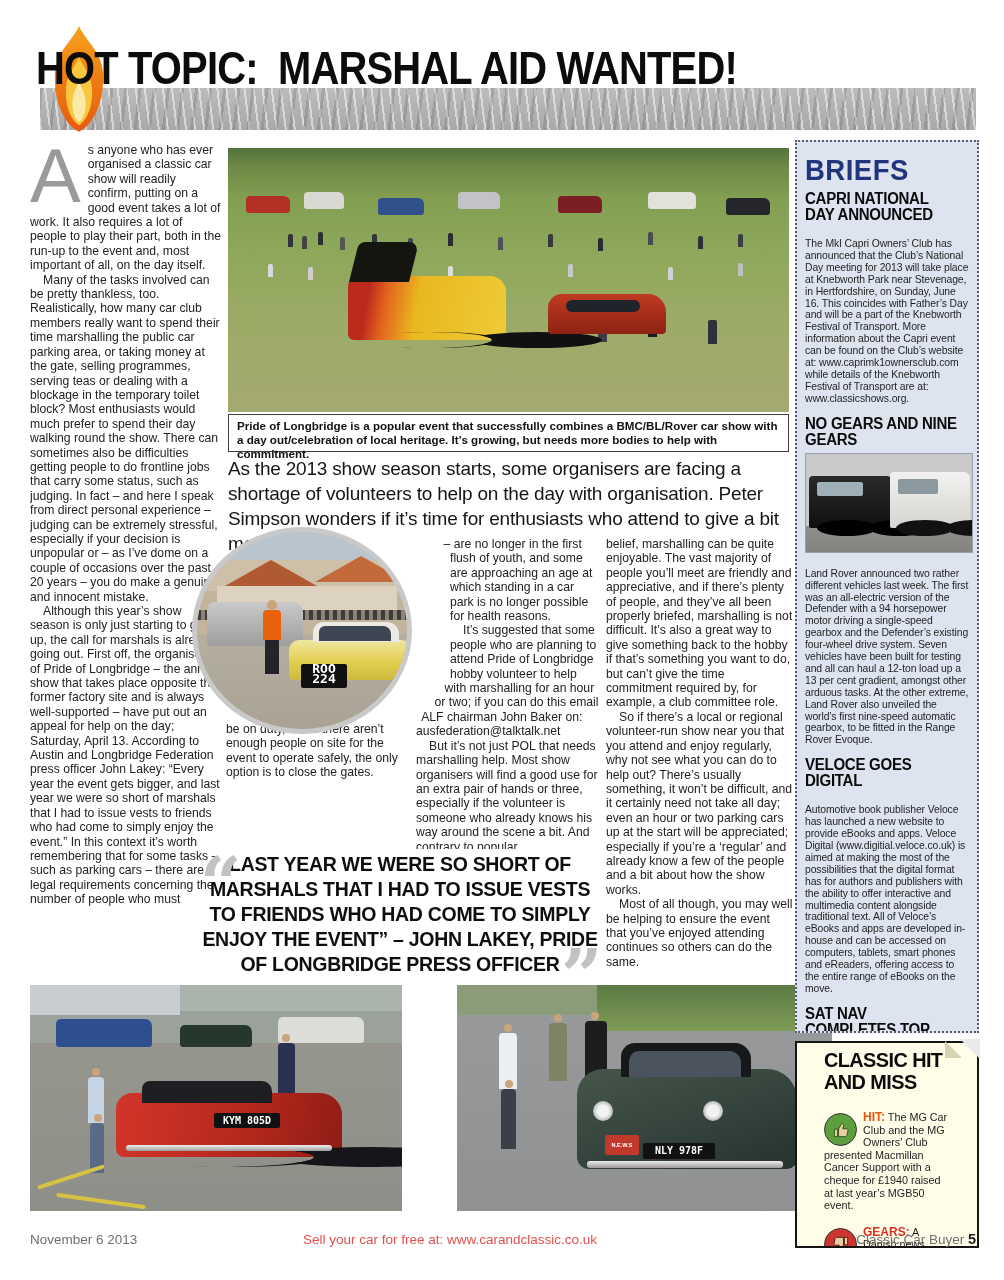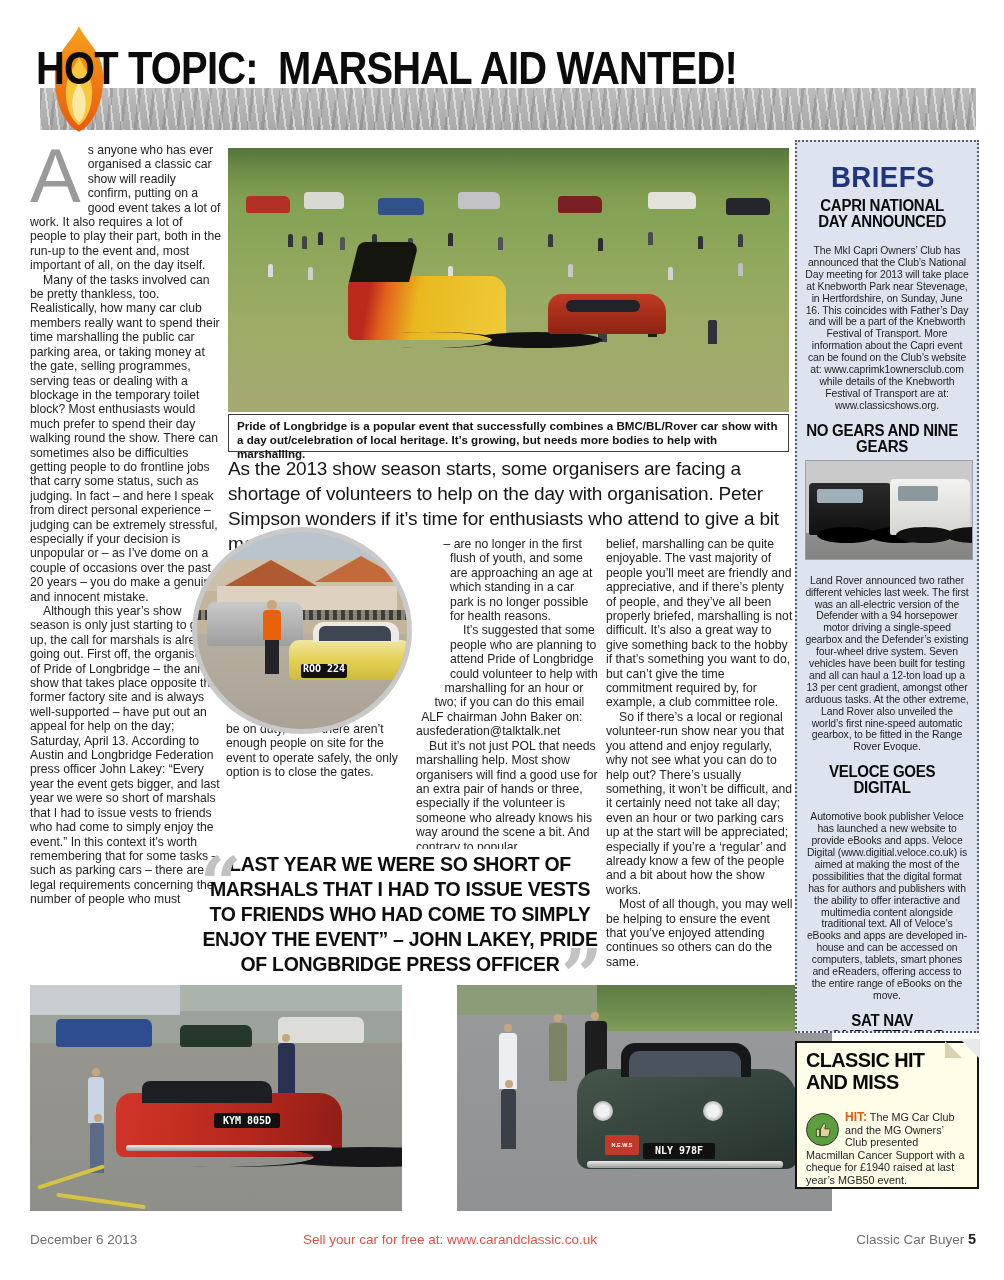--- a/index.html
+++ b/index.html
@@ -56,21 +56,21 @@
   .ov-fence{position:absolute;left:0;top:78px;width:100%;height:10px;background:repeating-linear-gradient(90deg,#3c3c3c 0 4px,#8a8376 4px 8px);}
   .ov-silver{position:absolute;left:10px;top:70px;width:96px;height:44px;background:linear-gradient(#c9c9c9,#9e9e9e);border-radius:8px 10px 4px 4px;}
   .ov-marshal{position:absolute;left:66px;top:78px;width:18px;height:30px;background:#e8620c;border-radius:4px 4px 0 0;}
   .ov-marshal:before{content:"";position:absolute;left:4px;top:-10px;width:10px;height:10px;border-radius:50%;background:#caa57c;}
   .ov-marshal:after{content:"";position:absolute;left:2px;top:30px;width:14px;height:34px;background:#23242a;}
   .ov-car{position:absolute;left:92px;top:108px;width:124px;height:40px;background:linear-gradient(#efe6a0,#e3cf4e 55%,#cdb93e);border-radius:10px 12px 5px 5px;}
   .ov-car:before{content:"";position:absolute;left:24px;top:-18px;width:86px;height:20px;background:#eceae2;border-radius:10px 12px 0 0;}
   .ov-car:after{content:"";position:absolute;left:30px;top:-14px;width:72px;height:15px;background:#3d4652;border-radius:6px 8px 0 0;}
   .plate{position:absolute;background:#111;color:#fff;font-weight:bold;text-align:center;border-radius:2px;
          font-family:"DejaVu Sans Mono",monospace;}
-  .ov-plate{left:104px;top:132px;width:46px;height:14px;font-size:10px;line-height:10px;}
+  .ov-plate{left:104px;top:132px;width:46px;height:24px;font-size:13px;line-height:10px;}
 
   
   .pullquote{left:196px;top:852px;width:408px;height:132px;text-align:center;font-weight:bold;
              font-size:19.5px;line-height:25px;color:#0e0e0e;letter-spacing:-.3px;}
   .bigq{position:absolute;font-size:72px;line-height:40px;color:#c2c2c2;font-weight:bold;font-family:"DejaVu Serif",serif;}
   .bq-open{left:4px;top:12px;}
   .bq-close{right:2px;bottom:-12px;}
 
   
   .photoL{left:30px;top:985px;width:372px;height:226px;overflow:hidden;
@@ -91,37 +91,37 @@
   .br-car:before{content:"";position:absolute;left:44px;top:-26px;width:130px;height:34px;background:#17181a;border-radius:14px 16px 0 0;}
   .br-car:after{content:"";position:absolute;left:52px;top:-18px;width:112px;height:26px;background:#4b545e;border-radius:10px 12px 0 0;}
   .br-light{position:absolute;width:20px;height:20px;border-radius:50%;background:radial-gradient(#f2f2f2 40%,#b9b9b9 70%,#666);}
   .br-plate{left:186px;top:158px;width:72px;height:16px;font-size:10px;line-height:16px;}
   .br-rally{position:absolute;left:148px;top:150px;width:34px;height:20px;background:#c0392b;border-radius:2px;
             color:#fff;font-size:5.5px;line-height:20px;text-align:center;font-weight:bold;}
   .br-bumper{position:absolute;left:130px;top:176px;width:196px;height:7px;background:linear-gradient(#ededed,#9a9a9a);border-radius:3px;}
 
   
   .briefs{left:795px;top:140px;width:184px;height:893px;background:#dde3ef;border:2px dotted #565b6e;
-          box-sizing:border-box;padding:20px 8px 6px;overflow:hidden;text-align:center;}
+          box-sizing:border-box;padding:13px 8px 6px;overflow:hidden;}
   .briefs-title{color:#21357d;font-size:29px;font-weight:bold;letter-spacing:.5px;line-height:30px;transform:scaleX(.95);transform-origin:left;}
   .bheading{font-size:16px;font-weight:bold;color:#0b0b0b;line-height:16px;margin-top:11px;
             letter-spacing:-.3px;transform:scaleX(.94);transform-origin:left;}
   .bbody{font-size:10.4px;line-height:11.9px;color:#1f1f1f;margin-top:15px;letter-spacing:-.1px;}
   .lrphoto{width:166px;height:98px;margin:5px 0 4px;position:relative;overflow:hidden;
      background:linear-gradient(180deg,#cacaca 0 72px,#8e8e8a 72px,#83837f 100%);border:1px solid #9aa0b0;}
   .lr-black{position:absolute;left:3px;top:22px;width:84px;height:52px;background:linear-gradient(#2a2a2a,#101010);border-radius:4px 6px 2px 2px;}
   .lr-black:before{content:"";position:absolute;left:8px;top:6px;width:46px;height:14px;background:#9fb0b8;border-radius:2px;}
   .lr-black:after{content:"";position:absolute;left:8px;bottom:-8px;width:60px;height:16px;box-shadow:0 0 0 #000,52px 0 0 #000;background:#000;border-radius:50%;}
   .lr-white{position:absolute;left:84px;top:18px;width:80px;height:56px;background:linear-gradient(#f2f2f0,#d4d4d0);border-radius:4px 6px 2px 2px;}
   .lr-white:before{content:"";position:absolute;left:8px;top:7px;width:40px;height:15px;background:#8b989e;border-radius:2px;}
   .lr-white:after{content:"";position:absolute;left:6px;bottom:-8px;width:58px;height:16px;box-shadow:0 0 0 #111,50px 0 0 #111;background:#111;border-radius:50%;}
 
   
-  .hitmiss{left:795px;top:1041px;width:184px;height:148px;background:#fffce8;border:2px solid #141414;
-           box-sizing:border-box;padding:6px 9px;overflow:hidden;}
+  .hitmiss{left:795px;top:1041px;width:184px;height:207px;background:#fffce8;border:2px solid #141414;
+           box-sizing:border-box;padding:6px 27px;overflow:hidden;}
   .fold{left:960px;top:1039px;width:0;height:0;border-top:20px solid #e9e9e9;border-left:20px solid transparent;z-index:5;}
   .fold2{left:945px;top:1041px;width:0;height:0;border-bottom:17px solid #d8d2b2;border-right:17px solid transparent;z-index:6;}
   .hm-title{font-size:20.5px;font-weight:bold;color:#0a0a0a;letter-spacing:-.6px;line-height:22px;transform:scaleX(.97);transform-origin:left;}
   .hm-item{margin-top:18px;font-size:10.8px;line-height:12.6px;color:#1e1e1e;}
   .hm-icon{float:left;width:33px;height:33px;border-radius:50%;margin:2px 6px 2px 0;display:flex;align-items:center;justify-content:center;border:1px solid #333;box-sizing:border-box;}
   .hm-hit{background:#5d9e3f;}
   .hm-miss{background:#cc3530;}
   .hm-label{font-weight:bold;font-size:12px;}
   .lab-hit{color:#e2570f;}
   .lab-miss{color:#d93025;}
@@ -172,42 +172,42 @@
     <div class="crowd" style="left:60px;top:86px;
          box-shadow:14px 2px #444,30px -2px #2d2d36,52px 3px #555,84px 0 #33333b,120px 4px #46464e,160px -1px #2b2b33,210px 3px #50505a,260px 0 #37373f,310px 4px #2a2a32,360px -2px #4a4a52,410px 2px #30303a,450px 0 #3c3c44;"></div>
     <div class="crowd" style="left:40px;top:116px;background:#d9d9d9;
          box-shadow:40px 3px #cfcfcf,96px -2px #b9b9c2,180px 2px #dddddd,300px 0 #c8c8c8,400px 3px #d2d2d2,470px -1px #bfbfbf;"></div>
     <div class="crowd" style="left:330px;top:168px;width:9px;height:24px;background:#23262e;
          box-shadow:40px 2px #3a3d45,90px -3px #191c22,150px 4px #2e3138;"></div>
     <div class="mp-yellow"></div>
     <div class="mp-red"></div>
   </div>
 
-  <div class="abs capbox">Pride of Longbridge is a popular event that successfully combines a BMC/BL/Rover car show with a day out/celebration of local heritage. It’s growing, but needs more bodies to help with marshalling.</div>
+  <div class="abs capbox">Pride of Longbridge is a popular event that successfully combines a BMC/BL/Rover car show with a day out/celebration of local heritage. It’s growing, but needs more bodies to help with commitment.</div>
   <div class="abs standfirst">As the 2013 show season starts, some organisers are facing a shortage of volunteers to help on the day with organisation. Peter Simpson wonders if it’s time for enthusiasts who attend to give a bit more?</div>
 
   <div class="abs ovalphoto">
     <div class="ov-roof" style="left:28px;top:28px;"></div>
     <div class="ov-roof" style="left:118px;top:24px;border-bottom-color:#c26a3a;"></div>
     <div class="ov-wall" style="left:20px;top:54px;width:180px;height:26px;"></div>
     <div class="ov-fence"></div>
     <div class="ov-silver"></div>
     <div class="ov-marshal"></div>
     <div class="ov-car"></div>
     <span class="plate ov-plate">ROO 224</span>
   </div>
 
   <div class="abs bodycol col2">
     <p>be on duty, and if there aren’t enough people on site for the event to operate safely, the only option is to close the gates.</p>
   </div>
 
   <div class="abs bodycol col3">
     <span class="oval-spacer"></span>
     <p>– are no longer in the first flush of youth, and some are approaching an age at which standing in a car park is no longer possible for health reasons.</p>
-    <p class="ind">It’s suggested that some people who are planning to attend Pride of Longbridge could volunteer to help with marshalling for an hour or two; if you can do this email ALF chairman John Baker on: ausfederation@talktalk.net</p>
+    <p class="ind">It’s suggested that some people who are planning to attend Pride of Longbridge hobby volunteer to help with marshalling for an hour or two; if you can do this email ALF chairman John Baker on: ausfederation@talktalk.net</p>
     <p class="ind">But it’s not just POL that needs marshalling help. Most show organisers will find a good use for an extra pair of hands or three, especially if the volunteer is someone who already knows his way around the scene a bit. And contrary to popular</p>
   </div>
 
   <div class="abs bodycol col4">
     <p>belief, marshalling can be quite enjoyable. The vast majority of people you’ll meet are friendly and appreciative, and if there’s plenty of people, and they’ve all been properly briefed, marshalling is not difficult. It’s also a great way to give something back to the hobby if that’s something you want to do, but can’t give the time commitment required by, for example, a club committee role.</p>
     <p class="ind">So if there’s a local or regional volunteer-run show near you that you attend and enjoy regularly, why not see what you can do to help out? There’s usually something, it won’t be difficult, and it certainly need not take all day; even an hour or two parking cars up at the start will be appreciated; especially if you’re a ‘regular’ and already know a few of the people and a bit about how the show works.</p>
     <p class="ind">Most of all though, you may well be helping to ensure the event that you’ve enjoyed attending continues so others can do the same.</p>
   </div>
 
   <div class="abs pullquote">
@@ -282,17 +282,17 @@
         <svg width="20" height="20" viewBox="0 0 24 24" style="transform:rotate(180deg)">
             <path d="M4 11h4v9H4z M9 20h8.2c.9 0 1.7-.6 1.9-1.5l1.3-5.6c.3-1.2-.6-2.3-1.8-2.3h-4.4l.8-3.6C15.3 5.6 14.3 4 12.8 4L9 11z" fill="#e9cda0" stroke="#5a1f1f" stroke-width="1.2"></path>
           </svg>
       </span>
       <span class="hm-label lab-miss">GEARS:</span><span>  A Danish news reporter’s VW Touareg 4x4 fell through the ice on a frozen lake in the background of his camera shot. The clip has now spread across the internet.</span>
     </div>
   </div>
   <div class="abs fold"></div>
   <div class="abs fold2"></div>
 
-  <div class="abs footer-date">December 6 2013</div>
+  <div class="abs footer-date">November 6 2013</div>
   <div class="abs footer-promo">Sell your car for free at: www.carandclassic.co.uk</div>
   <div class="abs footer-right"><span>Classic Car Buyer </span><b>5</b></div>
 
 </div>
 
 </body></html>

